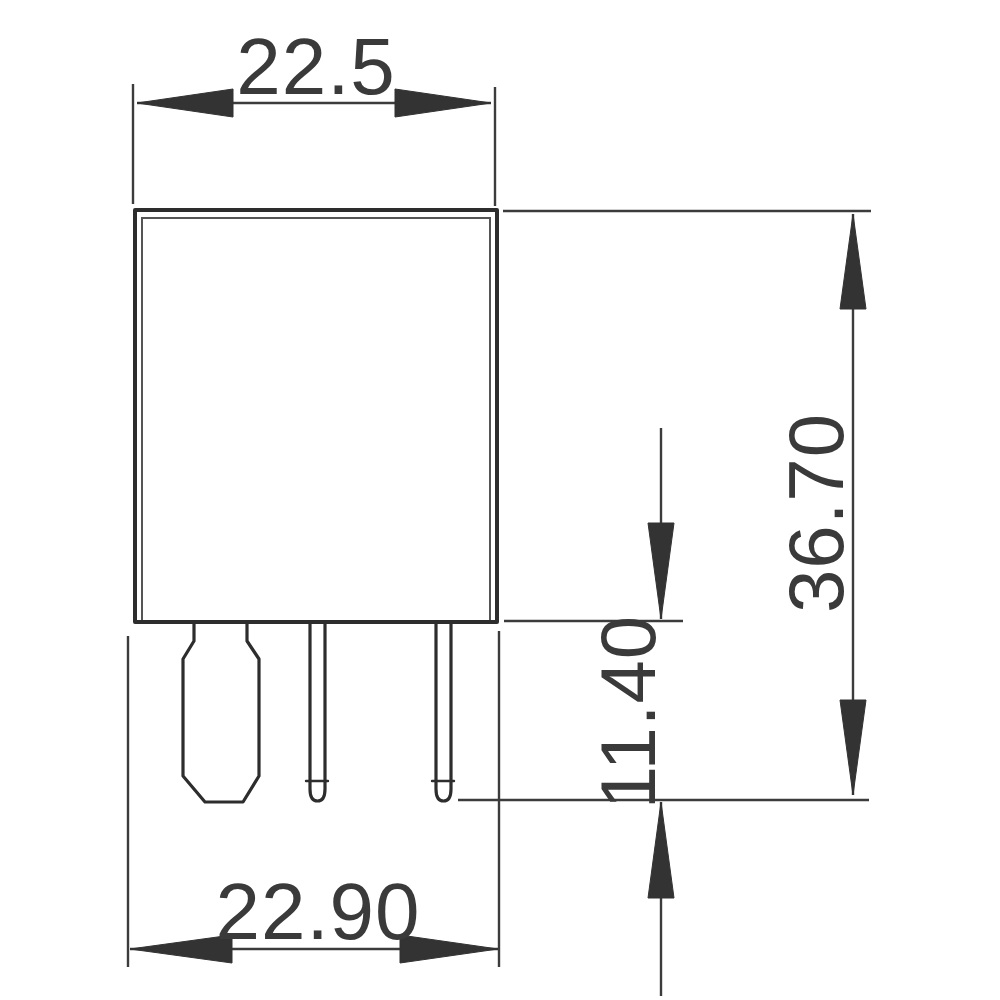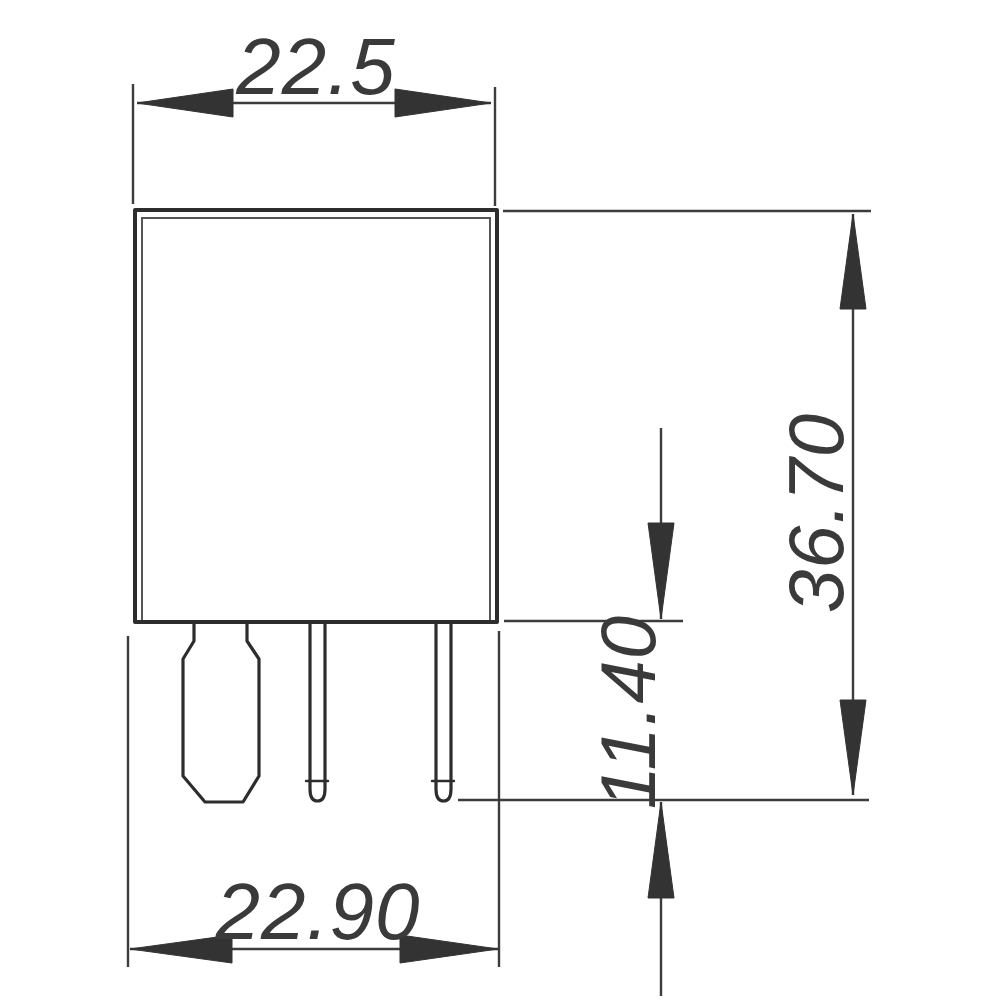--- a/index.html
+++ b/index.html
@@ -6,21 +6,20 @@
     margin: 0;
     padding: 0;
     background: #ffffff;
   }
   .drawing-canvas {
     position: relative;
     width: 1000px;
     height: 1000px;
     background: #ffffff;
     overflow: hidden;
-    font-style: italic;
   }
   svg {
     display: block;
   }
   .outline {
     fill: none;
     stroke: #2d2d2d;
     stroke-width: 4;
     stroke-linejoin: round;
     stroke-linecap: round;

